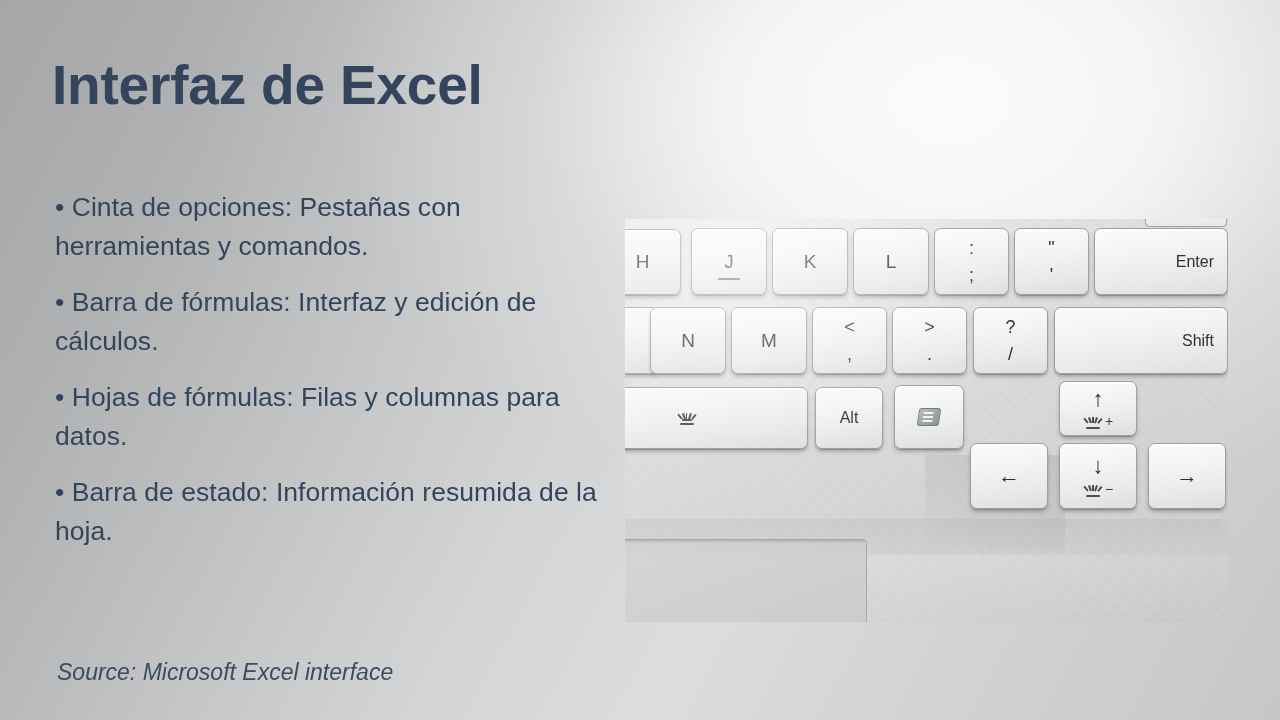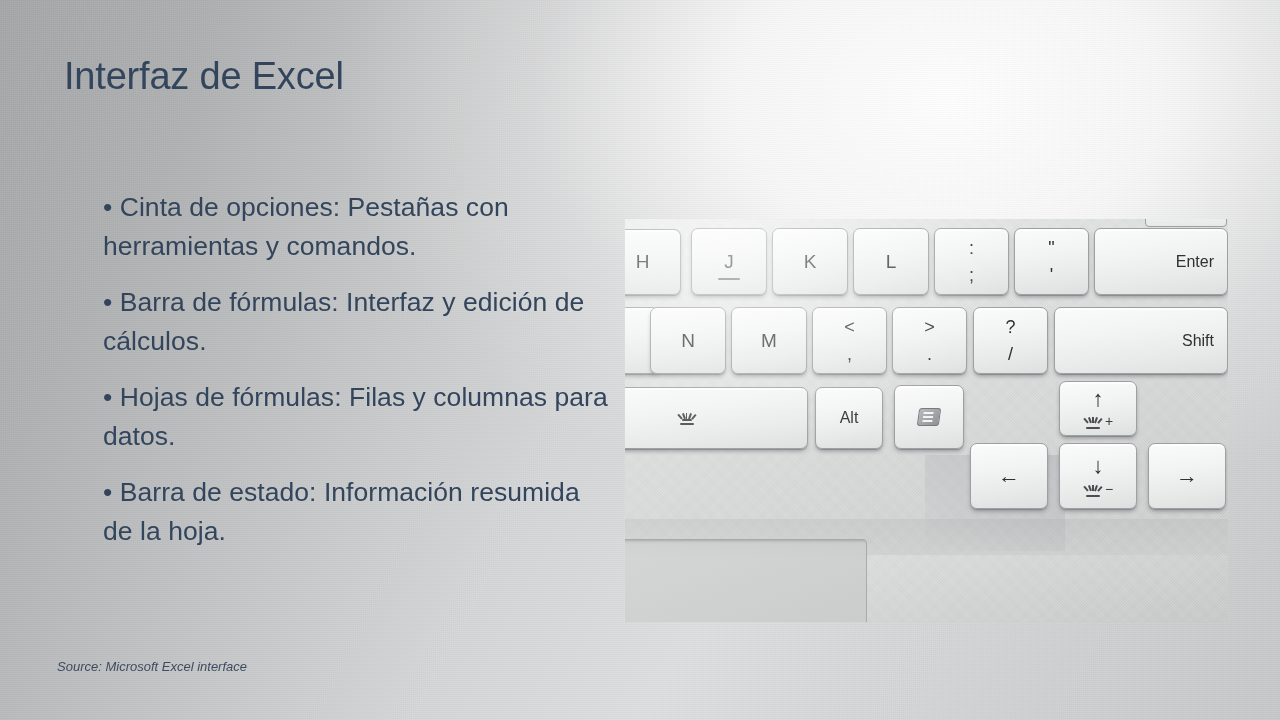--- a/index.html
+++ b/index.html
@@ -38,23 +38,23 @@
     pointer-events:none;
     background-image:
       repeating-linear-gradient(0deg, rgba(255,255,255,0.028) 0 1px, rgba(0,0,0,0.022) 1px 2px),
       repeating-linear-gradient(90deg, rgba(255,255,255,0.026) 0 1px, rgba(0,0,0,0.020) 1px 2px);
     opacity:.55;
   }
 
   
   .title {
     position:absolute;
-    left:64px; top:57px;
-    font-size:38px;
-    font-weight:400;
+    left:52px; top:57px;
+    font-size:55px;
+    font-weight:700;
     letter-spacing:-0.2px;
     color:#33455c;
     line-height:1.05;
     white-space:nowrap;
     z-index:3;
   }
 
   
   .body-col {
     position:absolute;
@@ -62,29 +62,28 @@
     width:560px;
     z-index:3;
   }
   .bullet {
     color:#33455c;
     font-size:26.5px;
     line-height:38.5px;
     font-weight:400;
     margin-bottom:18px;
     letter-spacing:0.05px;
-    margin-left:48px;
   }
   .bullet:last-child { margin-bottom:0; }
 
   
   .source {
     position:absolute;
     left:57px; top:659px;
-    font-size:13px;
+    font-size:23px;
     font-style:italic;
     color:#3c4c60;
     z-index:3;
     white-space:nowrap;
   }
 
   
   .photo {
     position:absolute;
     left:625px; top:219px;

